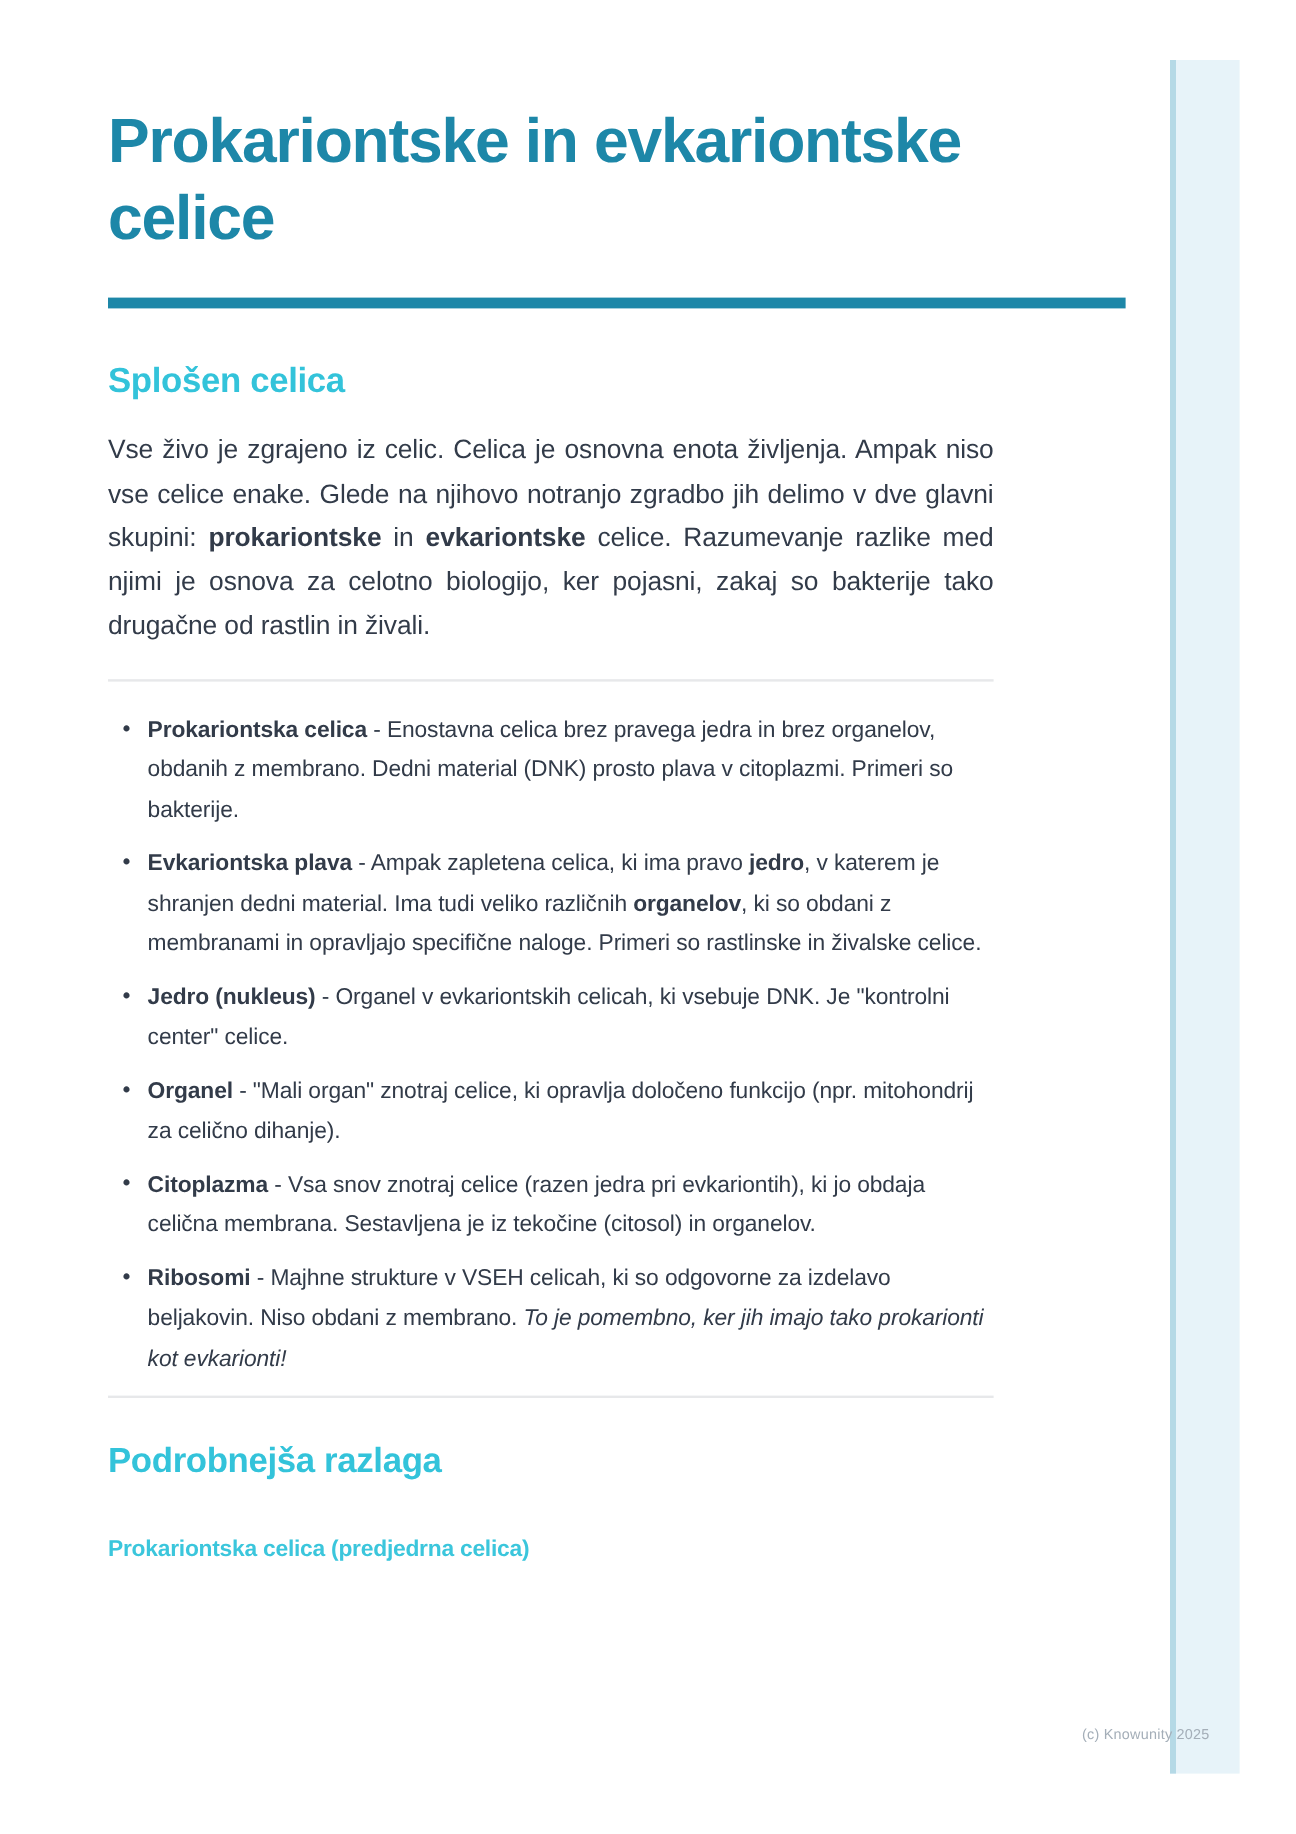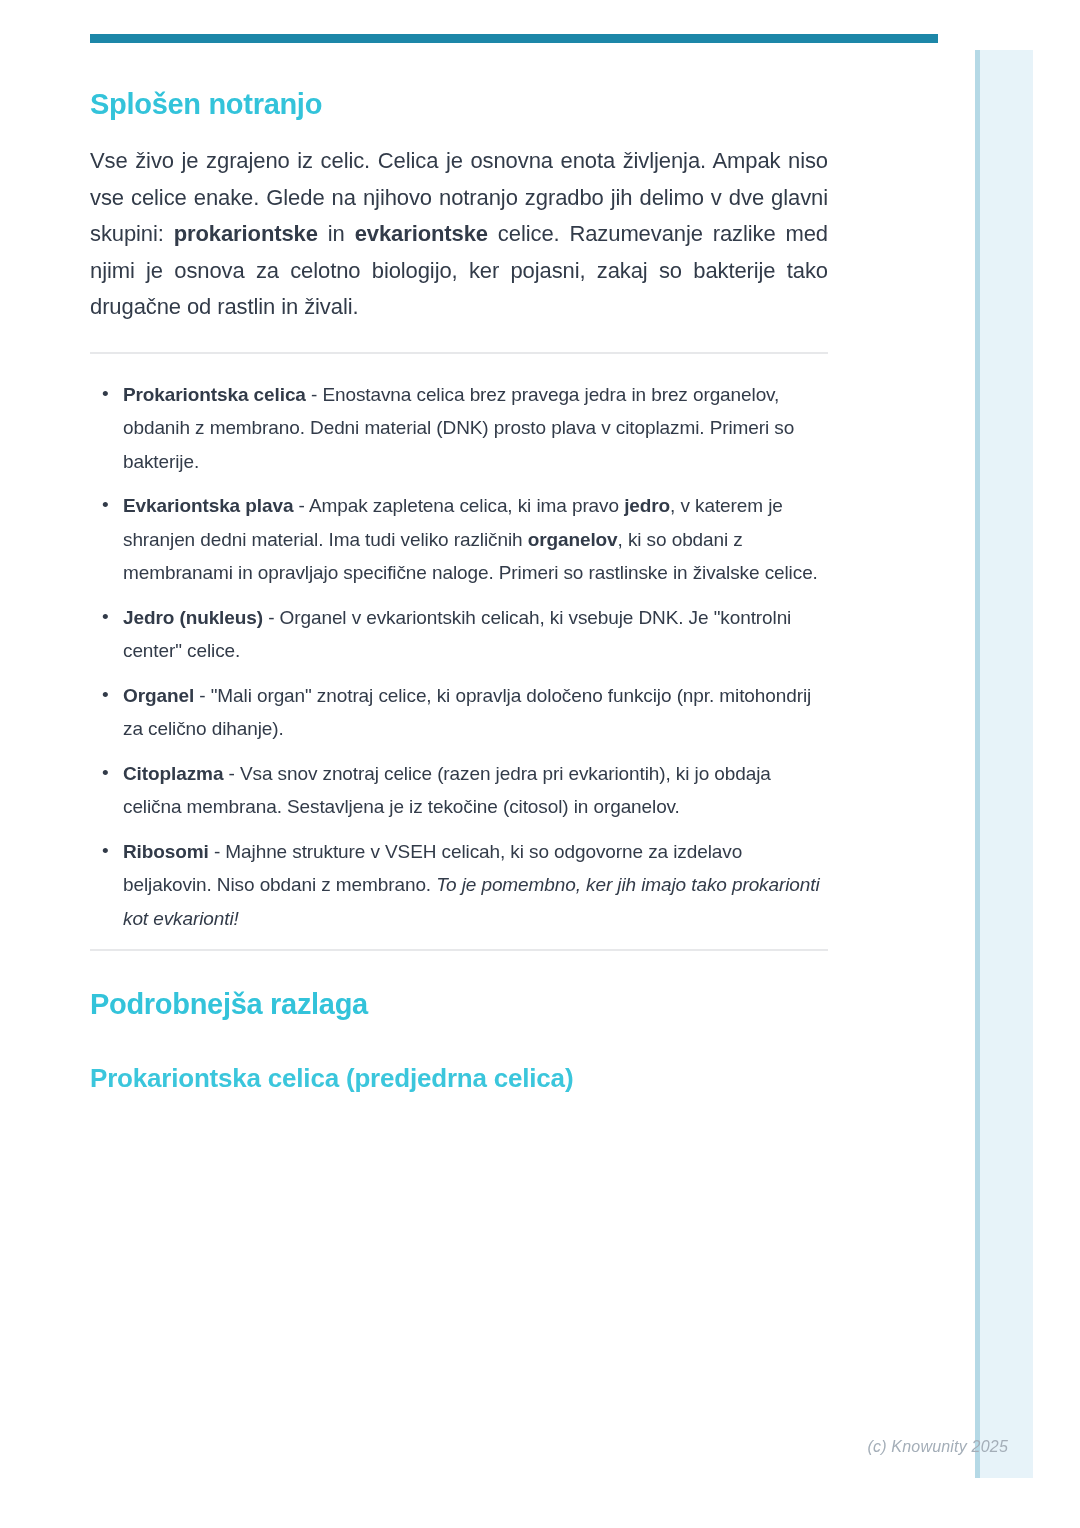--- a/index.html
+++ b/index.html
@@ -97,50 +97,53 @@
   .terms .dot{
     position:absolute;
     left:12px;
     top:-1px;
     font-size:19px;
     color:var(--body);
   }
   .terms i{font-style:italic;}
   .h3{
     margin-top:42px;
-    font-size:26px;
+    font-size:19px;
     line-height:30px;
     font-weight:600;
     letter-spacing:-0.2px;
     color:var(--cyan-light);
   }
   .footer{
     position:absolute;
     top:1438px;
     right:72px;
-    font-size:16px;
+    font-size:12px;
     color:var(--footer);
     z-index:2;
     letter-spacing:0.2px;
-    font-style:italic;
   }
 </style>
 </head>
 <body>
 
 <div class="page">
 
   <div class="side-accent"></div>
 
   <main class="content">
 
+    <h1>
+      <span class="t-line">Prokariontske in evkariontske</span>
+      <span class="t-line">celice</span>
+    </h1>
 
     <div class="title-rule"></div>
 
-    <h2 class="h2">Splošen notranjo</h2>
+    <h2 class="h2">Splošen celica</h2>
 
     <p class="body-par"><span>Vse živo je zgrajeno iz celic. Celica je osnovna enota življenja. Ampak niso vse celice enake. Glede na njihovo notranjo zgradbo jih delimo v dve glavni skupini: </span><b>prokariontske</b><span> in </span><b>evkariontske</b><span> celice. Razumevanje razlike med njimi je osnova za celotno biologijo, ker pojasni, zakaj so bakterije tako drugačne od rastlin in živali.</span></p>
 
     <hr class="divider">
 
 
     <ul class="terms">
       <li>
         <span class="dot">•</span>
         <span class="li-text"><b>Prokariontska celica</b><span> - Enostavna celica brez pravega jedra in brez organelov, obdanih z membrano. Dedni material (DNK) prosto plava v citoplazmi. Primeri so bakterije.</span></span>

